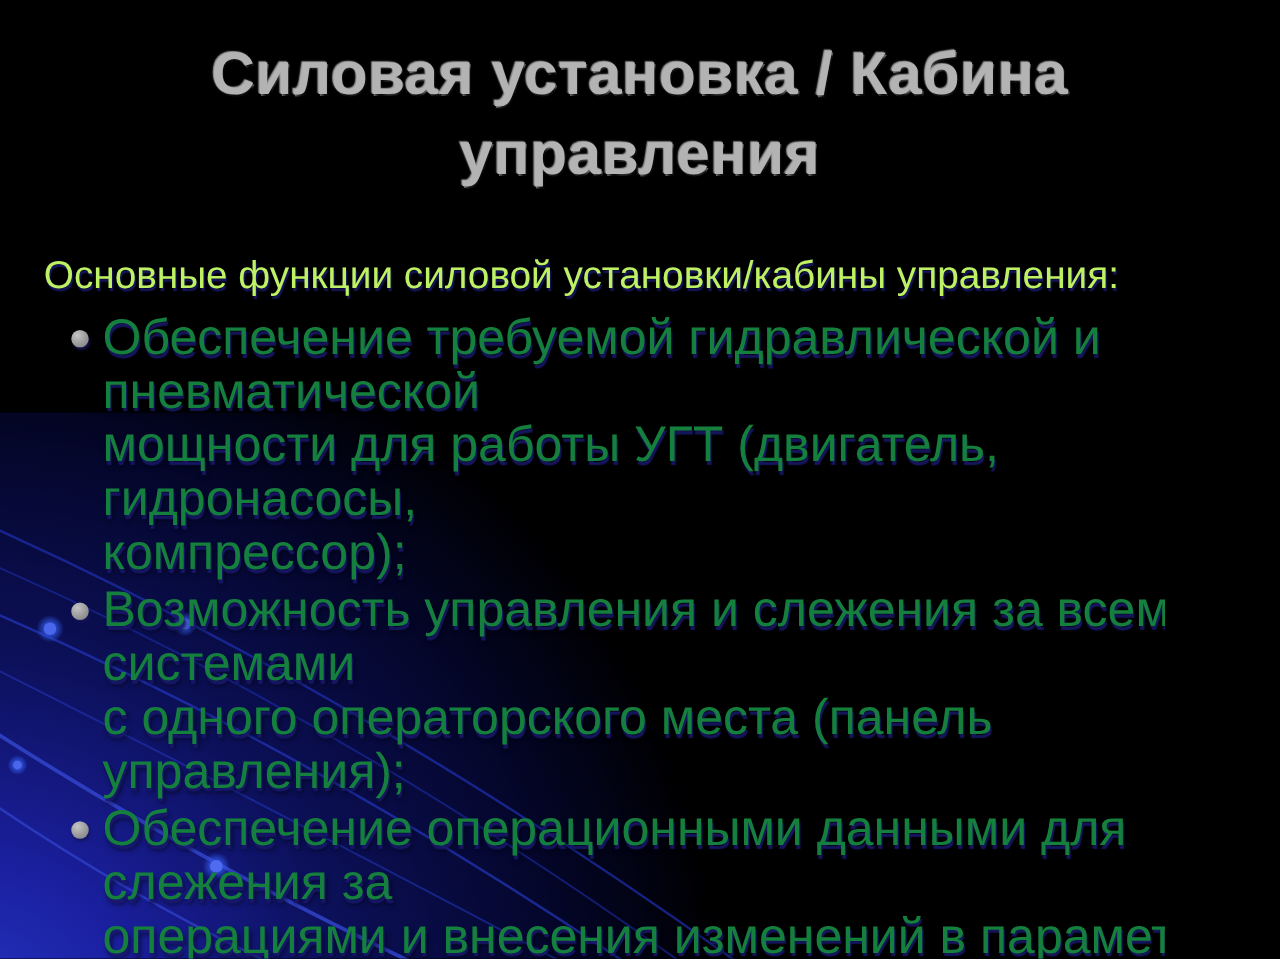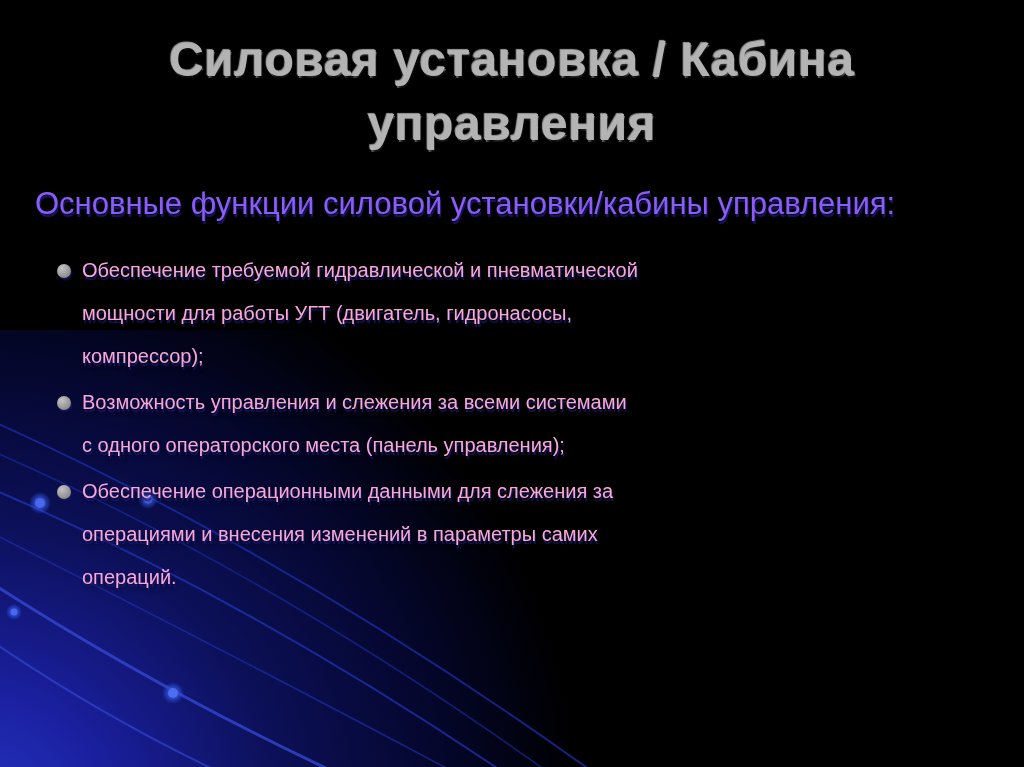--- a/index.html
+++ b/index.html
@@ -35,47 +35,47 @@
     font-weight: bold;
     color: #b3b3b3;
     letter-spacing: 0.5px;
     text-shadow:
       -1px -1px 1px rgba(240, 240, 240, 0.65),
        3px  4px 3px rgba(0, 0, 0, 0.95),
        1px  2px 0   #6e6e6e;
   }
   .intro {
     position: absolute;
-    top: 182px;
+    top: 198px;
     left: 35px;
     width: 960px;
     margin: 0;
     font-size: 31px;
     line-height: 43px;
-    color: #8b5cf6;
+    color: #bef264;
     text-shadow:
       1px 3px 1px rgba(26, 26, 112, 0.85),
       2px 4px 4px rgba(0, 0, 0, 0.6);
   }
   .bullets {
     position: absolute;
     top: 249px;
     left: 56px;
     width: 950px;
     margin: 0;
     padding: 0;
     list-style: none;
   }
   .bullets li {
     position: relative;
     padding-left: 26px;
     margin: 0 0 3px 0;
-    font-size: 20px;
+    font-size: 40px;
     line-height: 43px;
-    color: #f9a8d4;
+    color: #15803d;
     text-shadow:
       1px 3px 1px rgba(26, 26, 112, 0.85),
       2px 4px 4px rgba(0, 0, 0, 0.6);
   }
   .bullets .btext {
     white-space: pre-line;
     display: block;
   }
   .marker {
     position: absolute;

